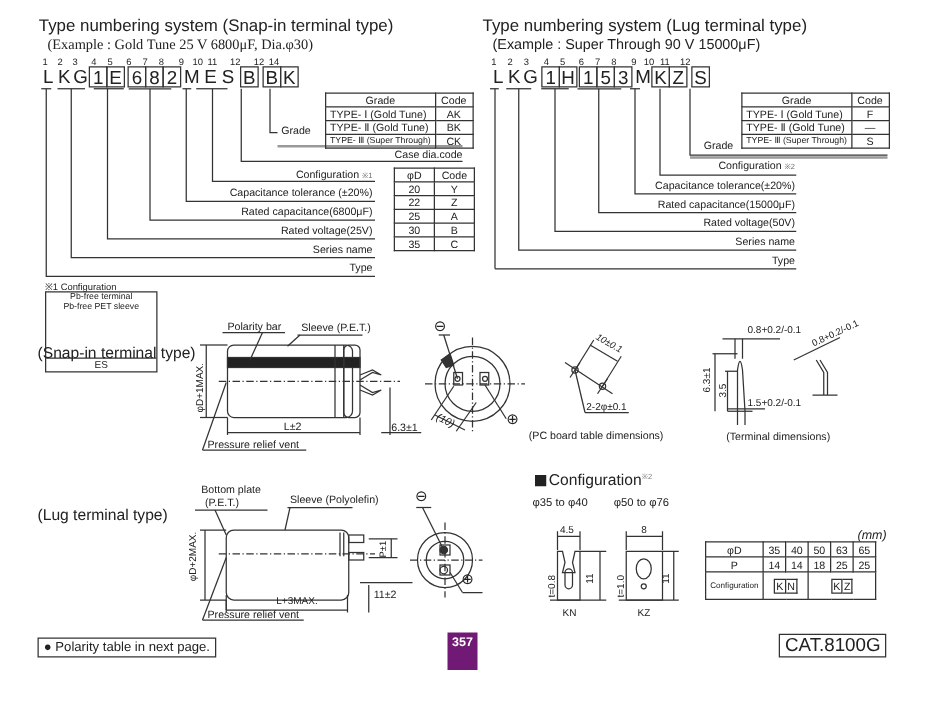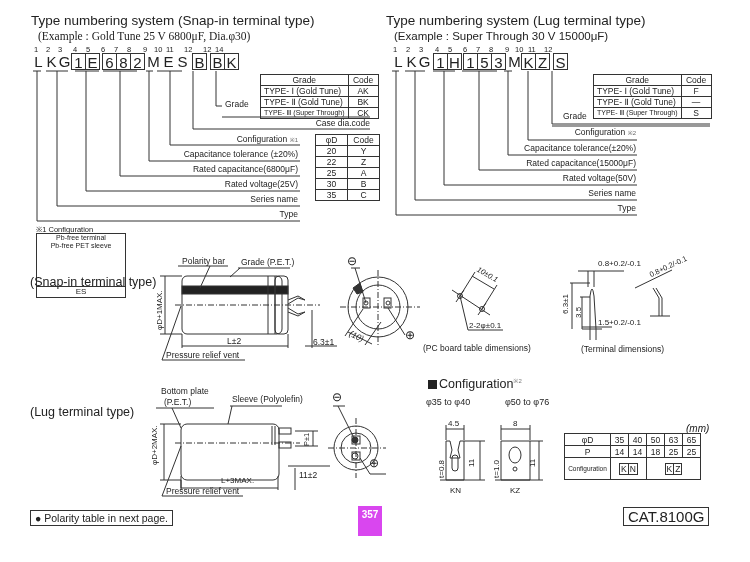--- a/index.html
+++ b/index.html
@@ -12,21 +12,21 @@
   .chars { font-size: 15px; white-space: nowrap; letter-spacing: 0; }
   .ch { display: inline-block; width: 15px; text-align: center; height: 17px; line-height: 17px; }
   .ch.b { border: 1px solid #333; margin-left: -1px; }
   .lbl { font-size: 8.5px; white-space: nowrap; text-align: right; }
   .sm { font-size: 8.5px; white-space: nowrap; }
   table.t { border-collapse: collapse; font-size: 8.5px; }
   table.t td { border: 1px solid #333; padding: 0 3px; height: 11px; line-height: 10px; text-align: center; white-space: nowrap; }
   table.t td.l { text-align: left; }
   .sec { font-size: 12.5px; white-space: nowrap; }
   .foot-box { border: 1px solid #333; font-size: 10.5px; padding: 1px 4px; white-space: nowrap; }
-  .pageno { background: #d946ef; color: #fff; font-size: 10px; font-weight: bold; text-align: center; padding-top: 3px; }
+  .pageno { background: #701a75; color: #fff; font-size: 10px; font-weight: bold; text-align: center; padding-top: 3px; }
   .cat { border: 1px solid #333; font-size: 15px; padding: 0 4px; white-space: nowrap; }
   svg { position: absolute; left: 0; top: 0; }
   .rot { transform: rotate(-90deg); transform-origin: left top; }
 </style>
 </head>
 <body>
 
 <div class="abs h1" style="left:31px;top:13px;">Type numbering system (Snap-in terminal type)</div>
 <div class="abs ex" style="left:38px;top:30px;font-family:Liberation Serif, serif;">(Example : Gold Tune  25 V 6800μF,  Dia.φ30)</div>
 
@@ -148,21 +148,21 @@
   </table>
 
 <div class="abs" style="left:36px;top:224px;font-size:7.5px;text-align:right;">※1 Configuration</div>
 <div class="abs" style="left:36px;top:233px;width:90px;border:1px solid #333;font-size:7px;text-align:center;line-height:8px;">
   <div>Pb-free terminal</div>
   <div>Pb-free PET sleeve</div>
   <div style="border-top:1px solid #333;font-size:8px;line-height:10px;margin-top:36px;">ES</div>
 </div>
 
 <div class="abs h1" style="left:386px;top:13px;">Type numbering system (Lug terminal type)</div>
-<div class="abs ex" style="left:394px;top:30px;">(Example : Super Through 30 V 15000μF)</div>
+<div class="abs ex" style="left:394px;top:30px;">(Example : Super Through 90 V 15000μF)</div>
 
 <div class="abs" style="left:393px;top:45px;">
   <span class="abs idx" style="left:0">1</span>
   <span class="abs idx" style="left:13px">2</span>
   <span class="abs idx" style="left:26px">3</span>
   <span class="abs idx" style="left:42px">4</span>
   <span class="abs idx" style="left:55px">5</span>
   <span class="abs idx" style="left:70px">6</span>
   <span class="abs idx" style="left:83px">7</span>
   <span class="abs idx" style="left:96px">8</span>
@@ -314,21 +314,21 @@
     <line x1="590" y1="329" x2="590" y2="340"></line>
     <line x1="596" y1="329" x2="596" y2="340"></line>
     <line x1="582" y1="327" x2="612" y2="327"></line>
     <path d="M659 316 L659 298 L653 288 M662 316 L662 298 L656 288"></path>
     <line x1="650" y1="316" x2="670" y2="316"></line>
     <line x1="635" y1="288" fill="none" x2="672" y2="270"></line>
   </g>
 </svg>
 
 <div class="abs sm" style="left:182px;top:256px;">Polarity bar</div>
-<div class="abs sm" style="left:241px;top:257px;">Grade (P.E.T.)</div>
+<div class="abs sm" style="left:241px;top:257px;">Sleeve (P.E.T.)</div>
 <div class="abs rot sm" style="left:155px;top:330px;font-size:8px;">φD+1MAX.</div>
 <div class="abs sm" style="left:227px;top:336px;">L±2</div>
 <div class="abs sm" style="left:313px;top:337px;">6.3±1</div>
 <div class="abs sm" style="left:166px;top:350px;">Pressure relief vent</div>
 <div class="abs sm" style="left:349px;top:331px;transform:rotate(25deg);font-style:italic;">(10)</div>
 <div class="abs" style="left:347px;top:254px;font-size:12px;">⊖</div>
 <div class="abs" style="left:405px;top:328px;font-size:12px;">⊕</div>
 <div class="abs sm" style="left:476px;top:270px;transform:rotate(30deg);font-style:italic;font-size:7.5px;">10±0.1</div>
 <div class="abs sm" style="left:469px;top:321px;font-size:8px;">2-2φ±0.1</div>
 <div class="abs sm" style="left:423px;top:343px;">(PC board table dimensions)</div>
@@ -391,21 +391,21 @@
 <div class="abs sm" style="left:221px;top:476px;font-size:8px;">L+3MAX.</div>
 <div class="abs rot sm" style="left:302px;top:446px;font-size:7.5px;">P±1</div>
 <div class="abs sm" style="left:299px;top:470px;">11±2</div>
 <div class="abs sm" style="left:166px;top:486px;">Pressure relief vent</div>
 <div class="abs" style="left:332px;top:390px;font-size:12px;">⊖</div>
 <div class="abs" style="left:369px;top:456px;font-size:12px;">⊕</div>
 
 <div class="abs" style="left:428px;top:380px;width:9px;height:9px;background:#222;"></div>
 <div class="abs sec" style="left:439px;top:377px;"><span>Configuration</span><sup style="font-size:6px;color:#777">※2</sup></div>
 <div class="abs sm" style="left:426px;top:397px;font-size:9px;">φ35 to φ40</div>
-<div class="abs sm" style="left:505px;top:397px;font-size:9px;">φ50 to φ76</div>
+<div class="abs sm" style="left:491px;top:397px;font-size:9px;">φ50 to φ76</div>
 
 <svg width="750" height="562" style="pointer-events:none">
   <g stroke="#333" stroke-width="1" fill="none">
 
     <path d="M446 441 L446 480 L464 480 L464 441 L460 441 L458 450 L460 458 L450 458 L452 450 L450 441 Z"></path>
     <rect x="452" y="455" width="6" height="16" rx="3"></rect>
     <line x1="446" y1="425" x2="446" y2="440"></line>
     <line x1="464" y1="425" x2="464" y2="440"></line>
     <line x1="446" y1="429" x2="464" y2="429"></line>
     <line x1="440" y1="480" x2="485" y2="480"></line>

